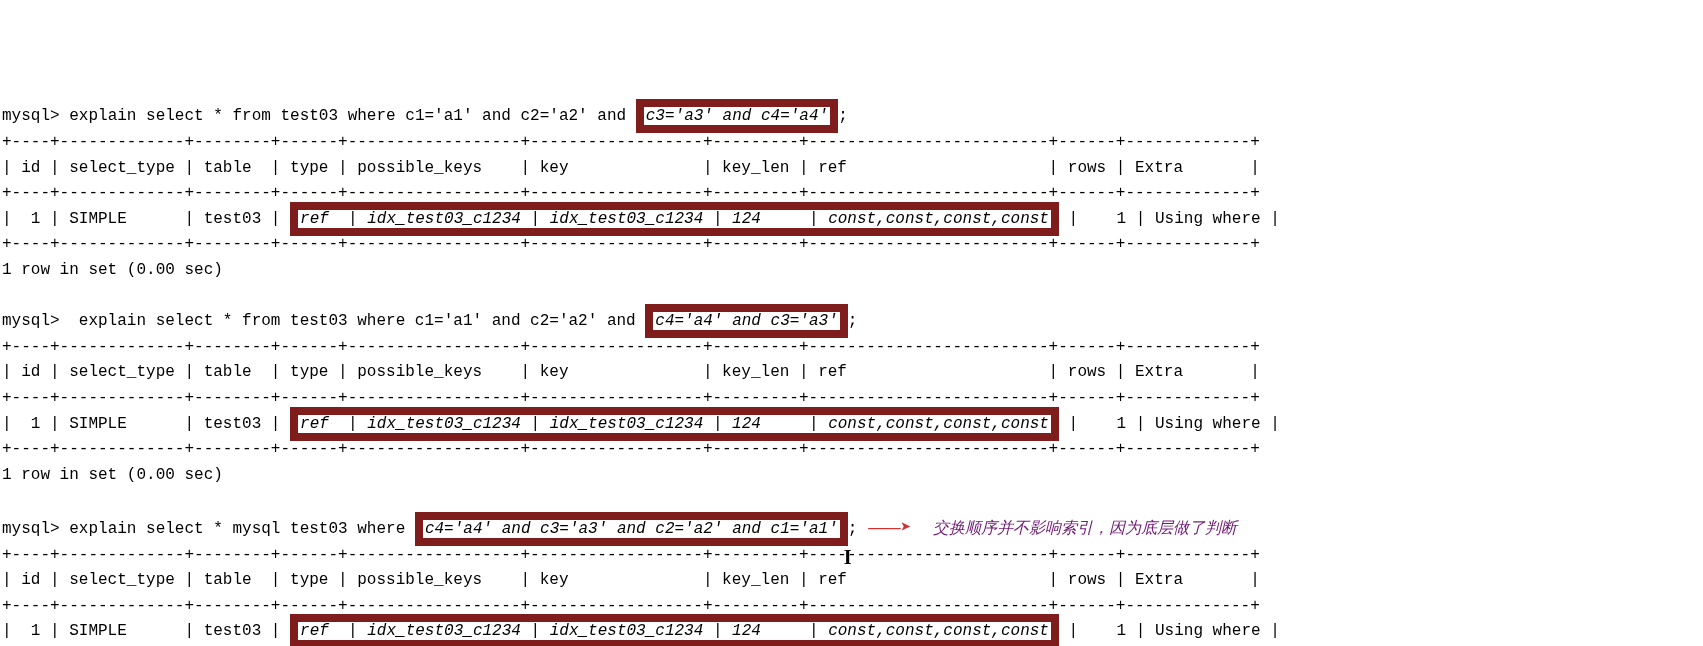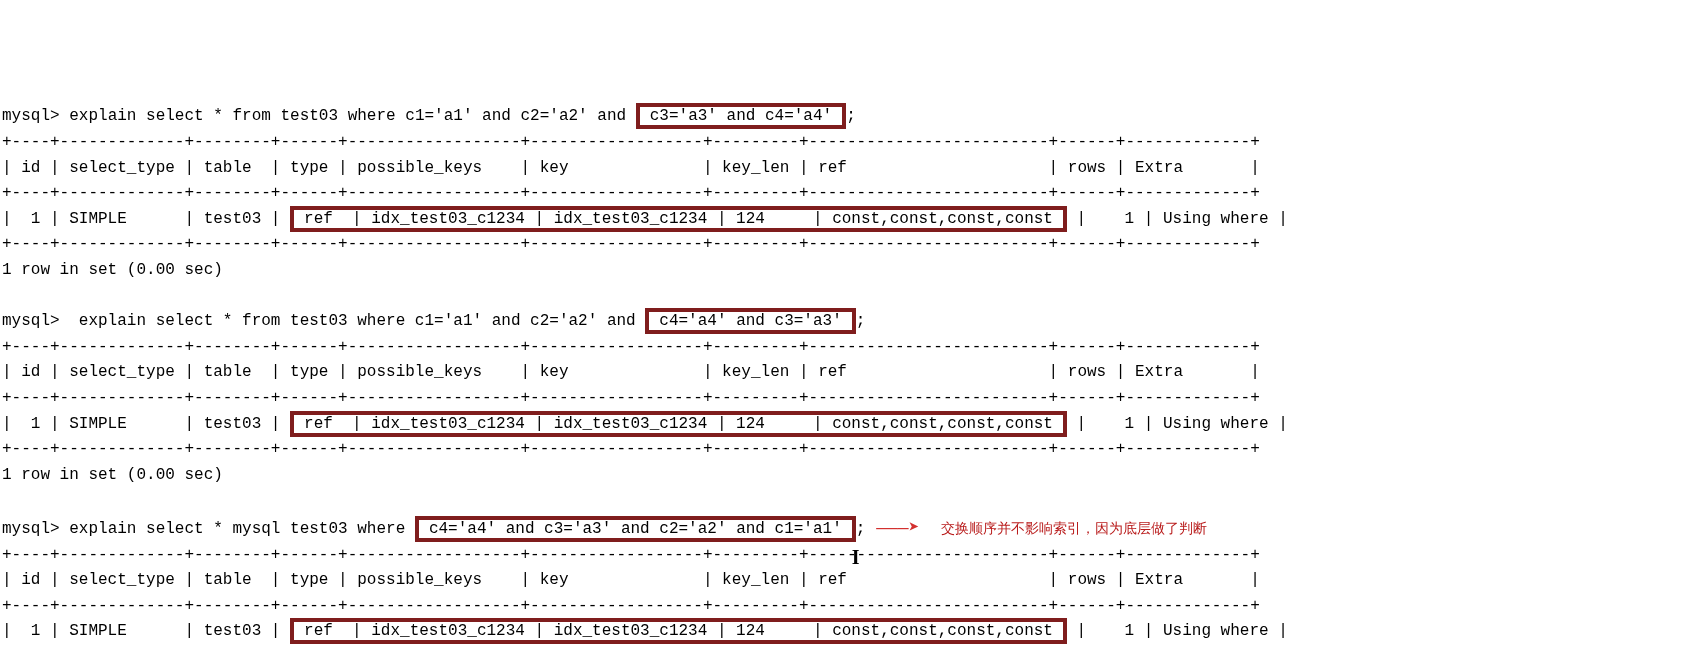--- a/index.html
+++ b/index.html
@@ -7,29 +7,31 @@
       font-size: 16px;
       background: #fff;
       color: #000;
       margin: 0;
       padding: 2px;
       white-space: pre;
       line-height: 1.6;
       position: relative;
     }
     .box-red {
-      border: 4px solid #7f1d1d;
+      border: 8px solid #7f1d1d;
       display: inline;
-      padding: 0 10px;
+      padding: 0 2px;
+      font-style: italic;
     }
     .annotation {
-      color: #b91c1c;
+      color: #701a75;
       font-family: 'Microsoft YaHei', sans-serif;
-      font-size: 14px;
+      font-size: 16px;
       white-space: nowrap;
+      font-style: italic;
     }
     .arrow {
       color: #d3302f;
       font-size: 18px;
       vertical-align: middle;
     }
     .cursor {
       display: inline-block;
       position: relative;
       width: 0;

